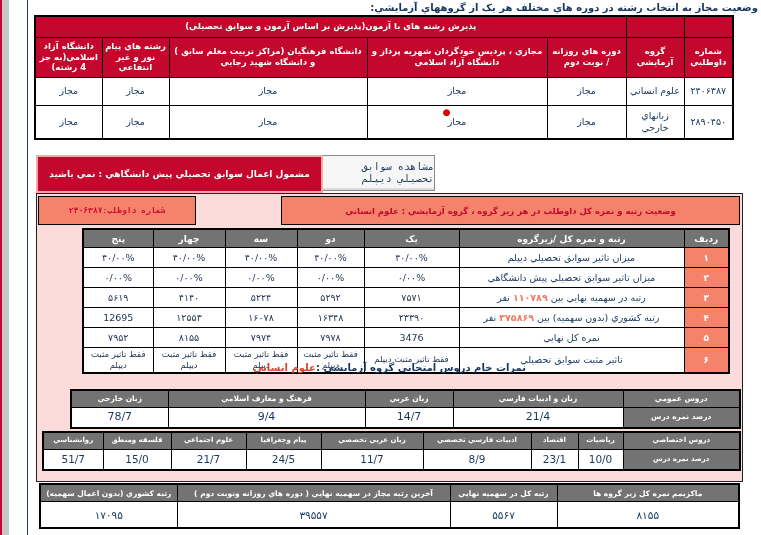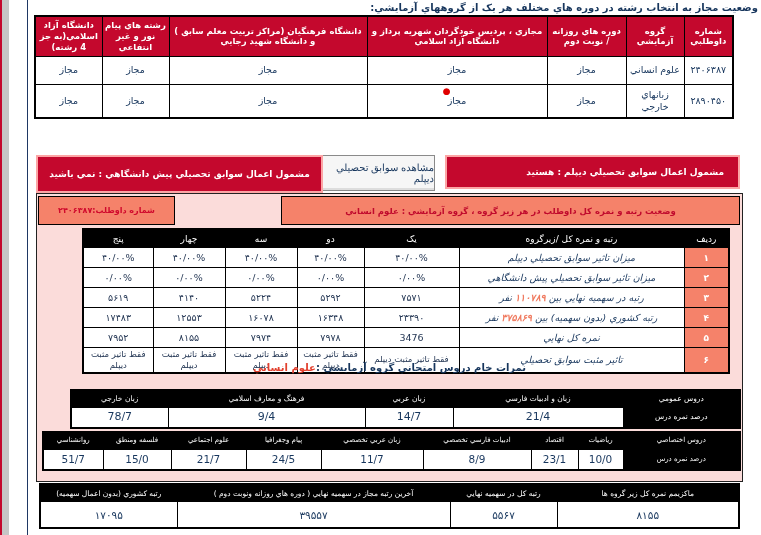--- a/index.html
+++ b/index.html
@@ -14,53 +14,53 @@
   .page{left:27px;top:0;width:714px;height:535px;background:#ffffff;
         border-left:1px solid #1f3864;border-right:1px solid #1f3864;padding-left:20px;}
   .top-black-line{left:310px;top:0;width:216px;height:2px;background:#111;}
 
   .page-title{top:2px;right:4px;font-size:10px;font-weight:bold;color:#17365d;}
 
   
   table{border-collapse:collapse;table-layout:fixed;}
   td{border:1px solid #000;text-align:center;vertical-align:middle;overflow:hidden;padding:0 2px;}
   .crimson{background:#c4082d;color:#fff;font-weight:bold;}
-  .salmon{background:#000000;color:#fff;font-weight:normal;}
+  .salmon{background:#737373;color:#fff;font-weight:bold;}
 
   
   .elig{left:6px;top:15px;width:698px;border:2px solid #000;}
   .elig td{font-size:8.5px;line-height:1.25;}
   .elig .data{background:#fff;color:#17365d;font-size:9.5px;}
   .elig .dotcell{position:relative;}
   .elig .dot{position:absolute;top:2px;left:42%;color:#e00000;font-size:9px;line-height:1;}
 
   
   .band-box{top:155px;height:34px;background:#c4082d;border:2px solid #fca5a5;color:#fff;
             font-size:9px;font-weight:bold;display:flex;align-items:center;justify-content:center;}
   .band-right{left:417px;width:295px;justify-content:flex-start;padding-right:14px;box-sizing:border-box;}
   .band-left{left:8px;width:283px;}
   .btn{background:#f6f6f6;border:1px solid #8a8a8a;box-shadow:inset 0 -2px 0 #ddd;
        color:#17365d;font-size:10px;display:flex;align-items:center;justify-content:center;
-       font-family:Liberation Serif, serif;}
+       font-family:Liberation Mono, monospace;}
   .btn-diploma{top:155px;left:293px;width:112px;height:34px;}
 
   
   .panel{left:8px;top:193px;width:705px;height:287px;background:#fbdcda;border:1px solid #222;}
   .salmon-box{top:2px;height:29px;background:#f5826a;border:1px solid #000;
               display:flex;align-items:center;justify-content:center;box-sizing:border-box;}
-  .sb-left{left:1px;width:137px;color:#d00a2d;font-weight:bold;font-size:8px;}
+  .sb-left{left:1px;width:158px;color:#d00a2d;font-weight:bold;font-size:8px;font-family:Liberation Mono, monospace;}
   .btn-answer{top:2px;left:140px;width:102px;height:29px;}
   .sb-right{left:244px;width:459px;color:#c00a2d;font-weight:bold;font-size:8.5px;}
 
   
   .rank{left:45px;top:34px;width:646px;border:2px solid #000;background:#fff;}
   .rank td{font-size:9px;}
   .rank .hdr td{height:17px;font-size:9px;}
   .rank .no{width:45px;background:#f5826a;color:#fff;font-weight:bold;}
-  .rank .lbl{color:#17365d;font-size:9.5px;background:#fff;font-style:italic;}
+  .rank .lbl{color:#17365d;font-size:9.5px;background:#fff;}
   .rank .val{color:#1f3250;background:#fff;font-size:9.5px;}
   .rank .redno{color:#f07b60;font-weight:bold;}
   .rank .small{font-size:8.5px;line-height:1.3;}
 
   .sec-title{left:0;width:705px;text-align:center;font-size:10px;font-weight:bold;color:#17365d;}
   .sec-title .grp{color:#e2402e;}
   .t-raw{top:168px;}
   .t-final{top:272px;}
 
   
@@ -93,20 +93,25 @@
       <colgroup>
         <col style="width:49px">
           <col style="width:58px">
           <col style="width:79px">
         <col style="width:180px">
           <col style="width:198px">
           <col style="width:67px">
           <col style="width:67px">
       </colgroup>
       <tbody>
+          <tr style="height:21px">
+        <td class="crimson"></td>
+        <td class="crimson"></td>
+        <td class="crimson" colspan="5">پذیرش رشته هاي با آزمون(پذیرش بر اساس آزمون و سوابق تحصیلي)</td>
+      </tr>
       <tr style="height:40px">
         <td class="crimson">شماره داوطلبي</td>
         <td class="crimson">گروه آزمایشي</td>
         <td class="crimson">دوره هاي روزانه / نوبت دوم</td>
         <td class="crimson">مجازي ، پردیس خودگردان شهریه پرداز و دانشگاه آزاد اسلامي</td>
         <td class="crimson">دانشگاه فرهنگیان (مراکز تربیت معلم سابق ) و دانشگاه شهید رجایي</td>
         <td class="crimson">رشته هاي پیام نور و غیر انتفاعي</td>
         <td class="crimson">دانشگاه آزاد اسلامي(به جز 4 رشته)</td>
       </tr>
       <tr style="height:28px">
@@ -126,21 +131,20 @@
           <span class="dot">●</span>
           <span>مجاز</span>
         </td>
         <td class="data">مجاز</td>
         <td class="data">مجاز</td>
         <td class="data">مجاز</td>
       </tr>
     </tbody>
       </table>
 
-    <div class="abs band-box band-right">مشمول اعمال سوابق تحصیلي دیپلم : هستید</div>
     <div class="abs btn btn-diploma">مشاهده سوابق تحصیلي دیپلم</div>
     <div class="abs band-box band-left">مشمول اعمال سوابق تحصیلي پیش دانشگاهي : نمي باشید</div>
 
     <div class="abs panel">
 
       <div class="abs salmon-box sb-left">شماره داوطلب:۲۴۰۶۳۸۷</div>
       <div class="abs salmon-box sb-right">وضعیت رتبه و نمره کل داوطلب در هر زیر گروه ، گروه آزمایشي : علوم انساني</div>
 
       <table class="abs rank" dir="rtl">
         <colgroup>
@@ -193,21 +197,21 @@
         </tr>
         <tr style="height:20px">
           <td class="no">۴</td>
           <td class="lbl">
             <span>رتبه کشوري (بدون سهمیه) بین </span><span class="redno">۳۷۵۸۶۹</span><span> نفر</span>
           </td>
           <td class="val">۲۳۳۹۰</td>
           <td class="val">۱۶۳۴۸</td>
           <td class="val">۱۶۰۷۸</td>
           <td class="val">۱۲۵۵۳</td>
-          <td class="val">۱۷۴۸۳</td>
+          <td class="val">12695</td>
         </tr>
         <tr style="height:20px">
           <td class="no">۵</td>
           <td class="lbl">نمره کل نهایي</td>
           <td class="val">3476</td>
           <td class="val">۷۹۷۸</td>
           <td class="val">۷۹۷۴</td>
           <td class="val">۸۱۵۵</td>
           <td class="val">۷۹۵۲</td>
         </tr>

